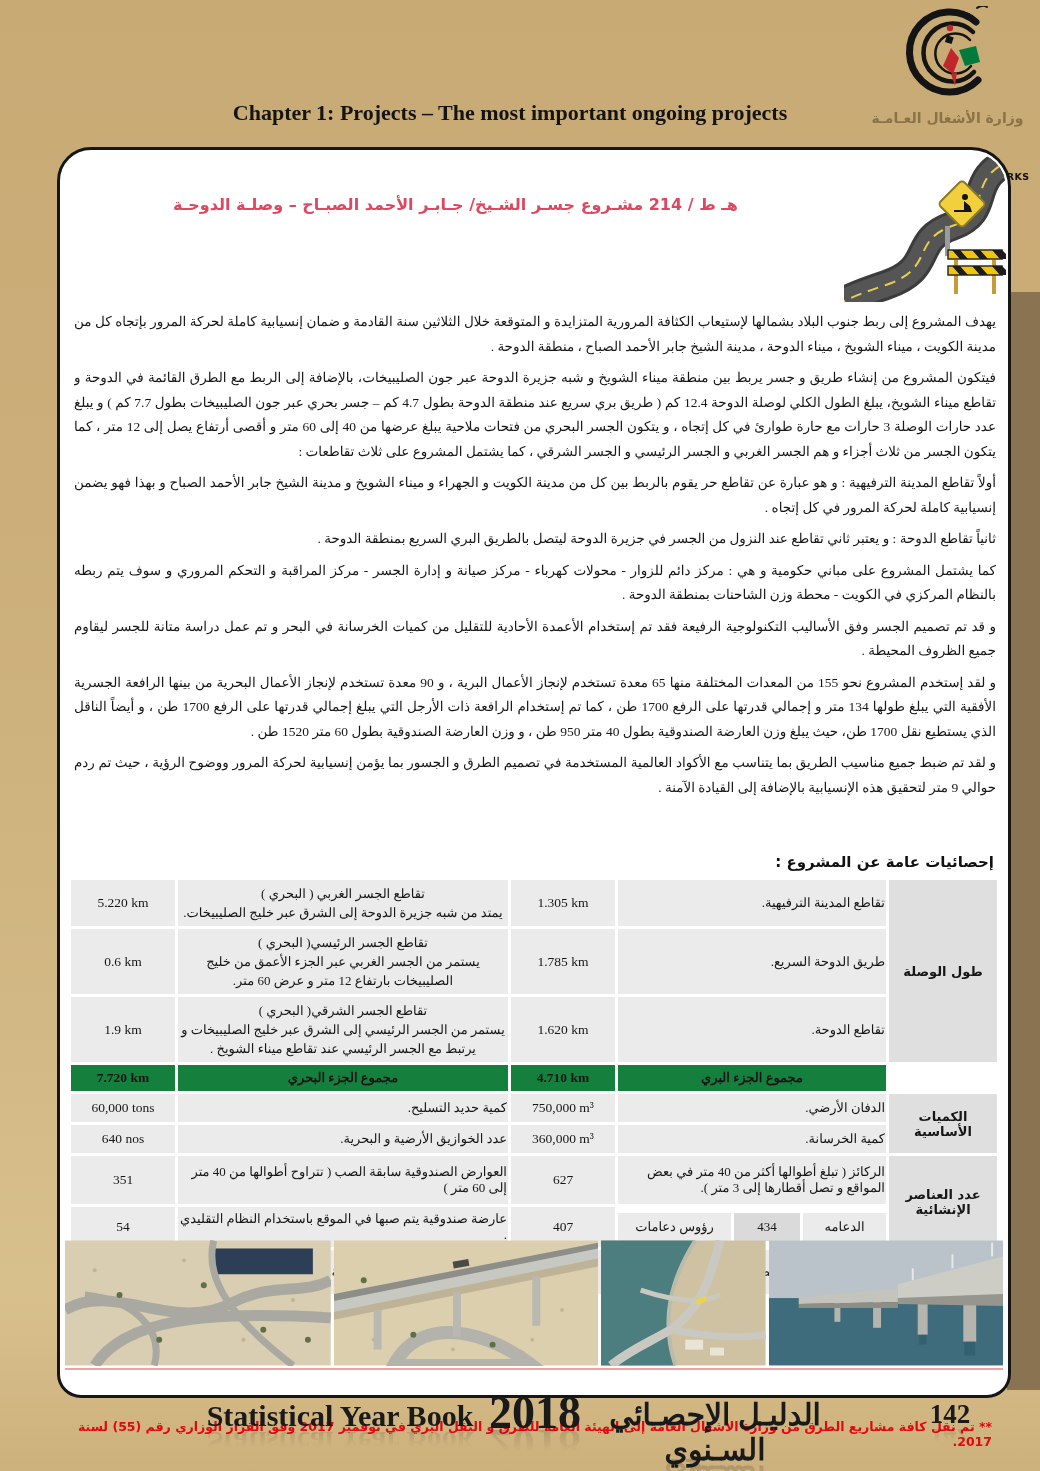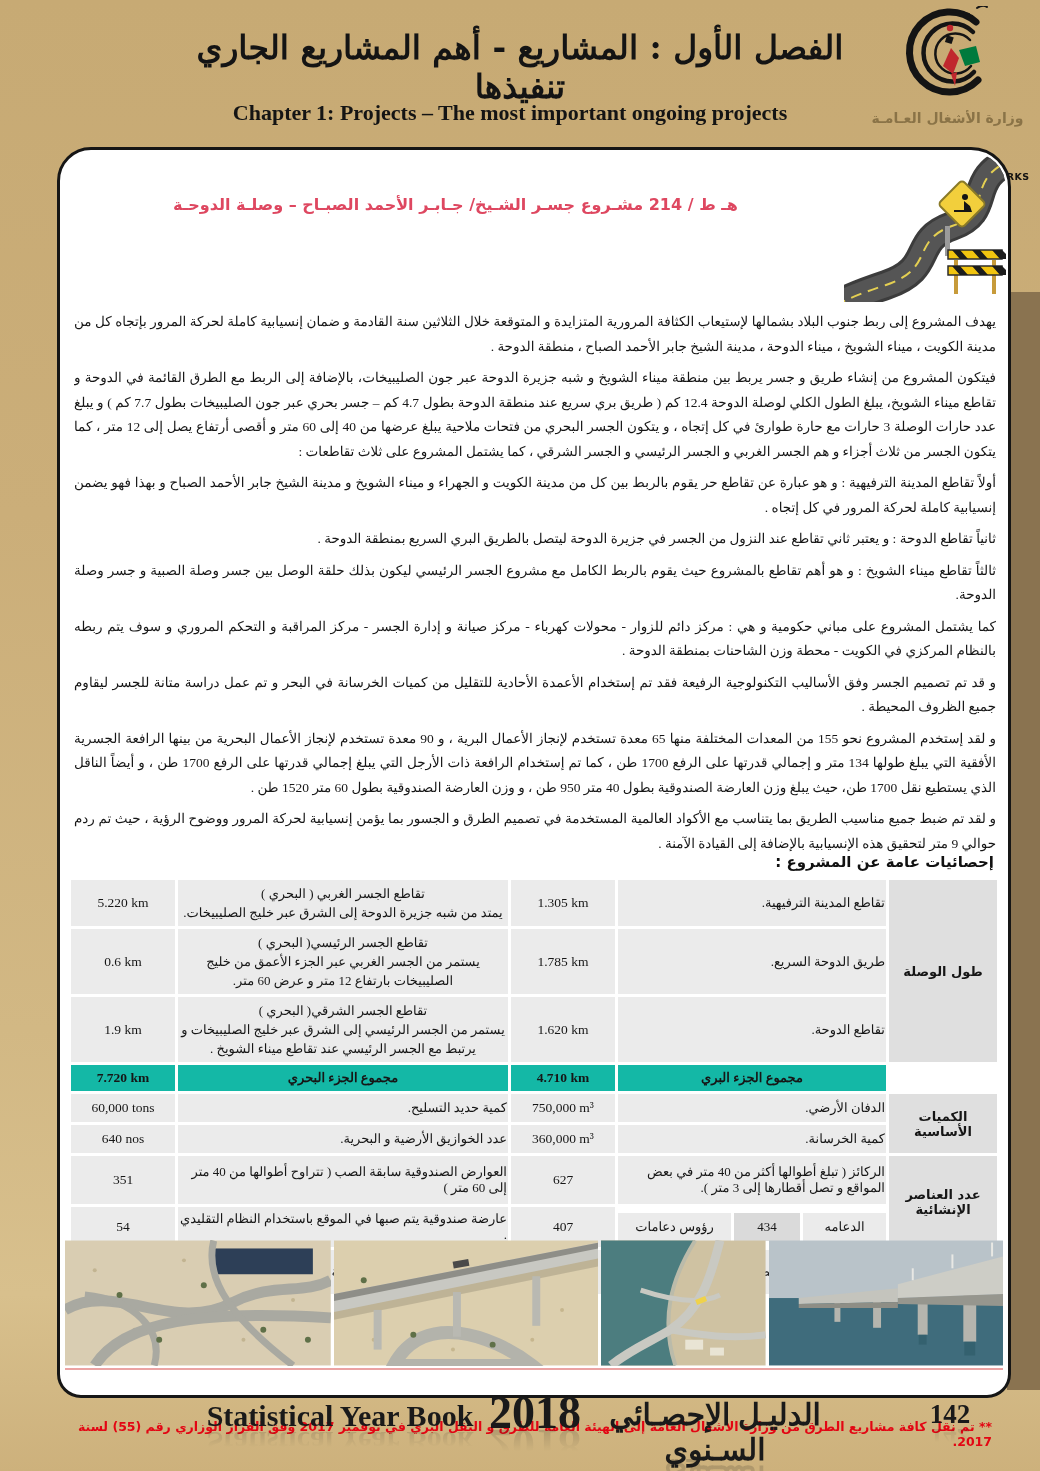--- a/index.html
+++ b/index.html
@@ -39,21 +39,21 @@
   .stats-table{position:absolute;top:727px;left:8px;right:8px;width:926px;
                border-collapse:separate;border-spacing:3px;table-layout:fixed;
                font-family:"Liberation Serif","DejaVu Serif",serif;font-size:13px;color:#161616;}
   .stats-table td{background:#ebebeb;padding:4px 1px;vertical-align:middle;}
   .c-cat{width:108px;} .c-lr{width:268px;} .c-vr{width:104px;} .c-ll{width:330px;} .c-vl{width:104px;}
   td.cat{background:#dfdfdf;text-align:center;font-weight:bold;font-family:"DejaVu Sans","Liberation Sans",sans-serif;font-size:13px;}
   td.lbl{text-align:right;}
   td.ctr{text-align:center;line-height:19px;}
   td.val{text-align:center;direction:ltr;font-size:13.5px;}
   td.blank{background:#fff;}
-  tr.sumrow td{background:#14b8a6;font-weight:bold;}
+  tr.sumrow td{background:#15803d;font-weight:bold;}
   tr.sumrow td.blank{background:#fff;}
   td.subsplit{padding:0;background:#fff;}
   .subrow{display:flex;gap:3px;height:100%;min-height:28px;}
   .subrow span{display:flex;align-items:center;justify-content:center;background:#ebebeb;}
   .subrow .s1{flex:1.1;} .subrow .s2{width:66px;background:#dadada;} .subrow .s3{flex:1.5;}
 
   
   .img-strip{position:absolute;top:1090px;left:5px;right:5px;height:128px;display:flex;gap:3px;
              border-bottom:2px solid #eba3a3;}
   .img-strip svg{display:block;height:126px;}
@@ -71,21 +71,20 @@
   .f-yr .fmain{font-size:46px;line-height:40px;}
   .f-ar .fmain{font-size:30px;}
   .f-pg .fmain{font-size:27px;}
 </style>
 </head>
 <body>
 
 <div class="page">
   <div class="right-strip"></div>
 
-  <div class="hdr-ar">الفصل الأول : المشاريع - أهم المشاريع الجاري تنفيذها</div>
   <div class="hdr-en">Chapter 1: Projects – The most important ongoing projects</div>
 
   <div class="logo">
     <span>
       <svg width="150" height="104" viewBox="0 0 150 104">
         <g fill="none" stroke="#141414" stroke-linecap="round">
           <path d="M103,16 A40,40 0 1 0 105,74" stroke-width="7"></path>
           <path d="M100,26 A29,29 0 1 0 101,66" stroke-width="4.5"></path>
           <path d="M97,34 A20,20 0 1 0 98,60" stroke-width="2.5"></path>
           <path d="M96,8 A52,52 0 0 0 47,18" stroke-width="2"></path>
@@ -133,21 +132,20 @@
 
     <div class="intro">
       <div class="proj-title" style="color:#de4760">هـ ط / 214 مشـروع جسـر الشـيخ/ جـابـر الأحمد الصبـاح – وصلـة الدوحـة</div>
     </div>
 
     <div class="body-text">
       <p>يهدف المشروع إلى ربط جنوب البلاد بشمالها لإستيعاب الكثافة المرورية المتزايدة و المتوقعة خلال الثلاثين سنة القادمة و ضمان إنسيابية كاملة لحركة المرور بإتجاه كل من مدينة الكويت ، ميناء الشويخ ، ميناء الدوحة ، مدينة الشيخ جابر الأحمد الصباح ، منطقة الدوحة .</p>
       <p>فيتكون المشروع من إنشاء طريق و جسر يربط بين منطقة ميناء الشويخ و شبه جزيرة الدوحة عبر جون الصليبيخات، بالإضافة إلى الربط مع الطرق القائمة في الدوحة و تقاطع ميناء الشويخ، يبلغ الطول الكلي لوصلة الدوحة 12.4 كم ( طريق بري سريع عند منطقة الدوحة بطول 4.7 كم – جسر بحري عبر جون الصليبيخات بطول 7.7 كم ) و يبلغ عدد حارات الوصلة 3 حارات مع حارة طوارئ في كل إتجاه ، و يتكون الجسر البحري من فتحات ملاحية يبلغ عرضها من 40 إلى 60 متر و أقصى أرتفاع يصل إلى 12 متر ، كما يتكون الجسر من ثلاث أجزاء و هم الجسر الغربي و الجسر الرئيسي و الجسر الشرقي ، كما يشتمل المشروع على ثلاث تقاطعات :</p>
       <p>أولاً تقاطع المدينة الترفيهية : و هو عبارة عن تقاطع حر يقوم بالربط بين كل من مدينة الكويت و الجهراء و ميناء الشويخ و مدينة الشيخ جابر الأحمد الصباح و بهذا فهو يضمن إنسيابية كاملة لحركة المرور في كل إتجاه .</p>
       <p>ثانياً تقاطع الدوحة : و يعتبر ثاني تقاطع عند النزول من الجسر في جزيرة الدوحة ليتصل بالطريق البري السريع بمنطقة الدوحة .</p>
-      <p>ثالثاً تقاطع ميناء الشويخ : و هو أهم تقاطع بالمشروع حيث يقوم بالربط الكامل مع مشروع الجسر الرئيسي ليكون بذلك حلقة الوصل بين جسر وصلة الصبية و جسر وصلة الدوحة.</p>
       <p>كما يشتمل المشروع على مباني حكومية و هي : مركز دائم للزوار - محولات كهرباء - مركز صيانة و إدارة الجسر - مركز المراقبة و التحكم المروري و سوف يتم ربطه بالنظام المركزي في الكويت - محطة وزن الشاحنات بمنطقة الدوحة .</p>
       <p>و قد تم تصميم الجسر وفق الأساليب التكنولوجية الرفيعة فقد تم إستخدام الأعمدة الأحادية للتقليل من كميات الخرسانة في البحر و تم عمل دراسة متانة للجسر ليقاوم جميع الظروف المحيطة .</p>
       <p>و لقد إستخدم المشروع نحو 155 من المعدات المختلفة منها 65 معدة تستخدم لإنجاز الأعمال البرية ، و 90 معدة تستخدم لإنجاز الأعمال البحرية من بينها الرافعة الجسرية الأفقية التي يبلغ طولها 134 متر و إجمالي قدرتها على الرفع 1700 طن ، كما تم إستخدام الرافعة ذات الأرجل التي يبلغ إجمالي قدرتها على الرفع 1700 طن ، و أيضاً الناقل الذي يستطيع نقل 1700 طن، حيث يبلغ وزن العارضة الصندوقية بطول 40 متر 950 طن ، و وزن العارضة الصندوقية بطول 60 متر 1520 طن .</p>
       <p>و لقد تم ضبط جميع مناسيب الطريق بما يتناسب مع الأكواد العالمية المستخدمة في تصميم الطرق و الجسور بما يؤمن إنسيابية لحركة المرور ووضوح الرؤية ، حيث تم ردم حوالي 9 متر لتحقيق هذه الإنسيابية بالإضافة إلى القيادة الآمنة .</p>
     </div>
 
     <div class="stats-heading">إحصائيات عامة عن المشروع :</div>
 
     <table class="stats-table" dir="rtl">
       <colgroup>

